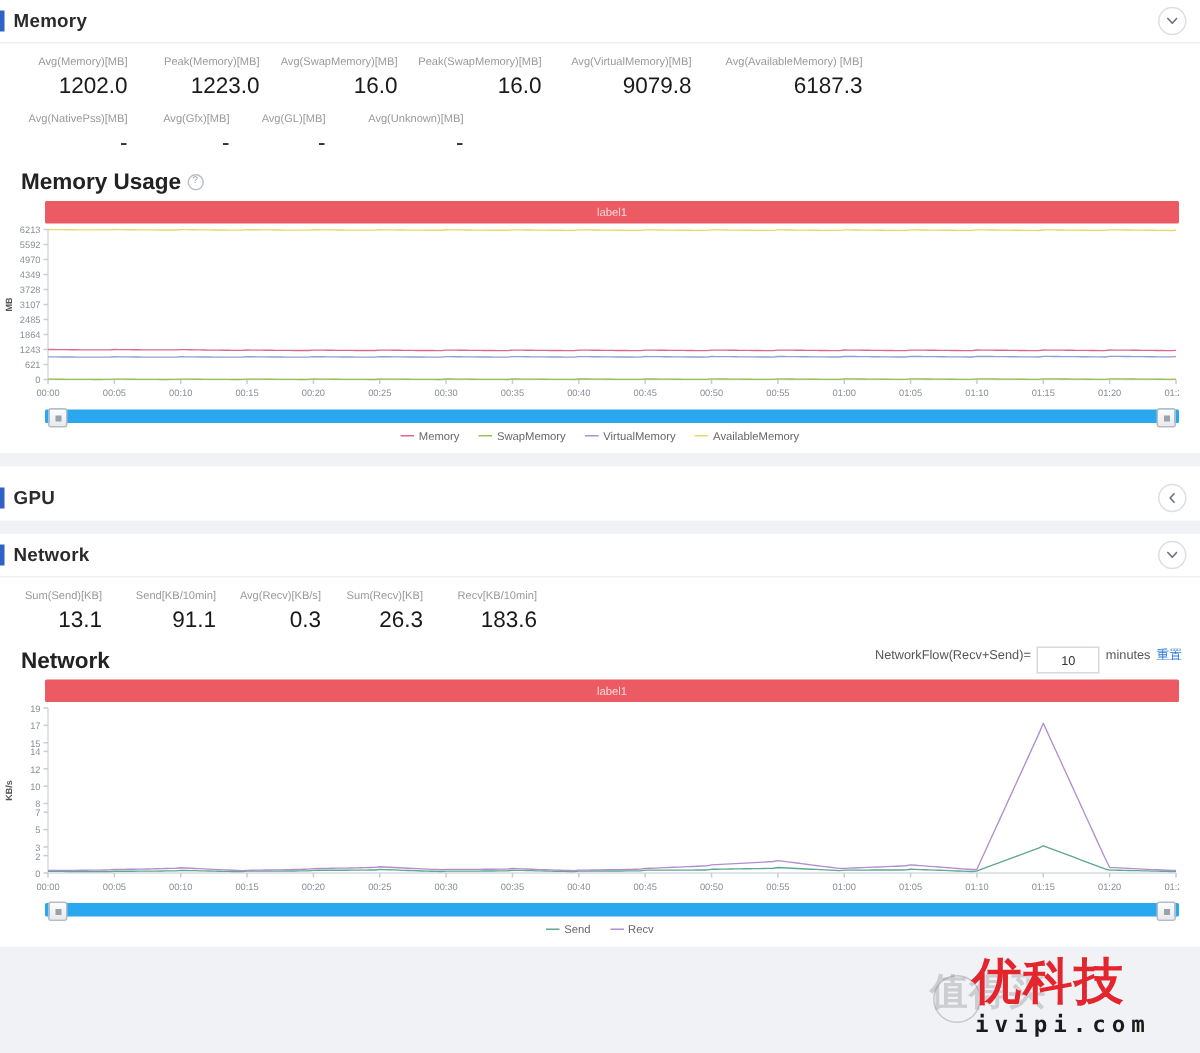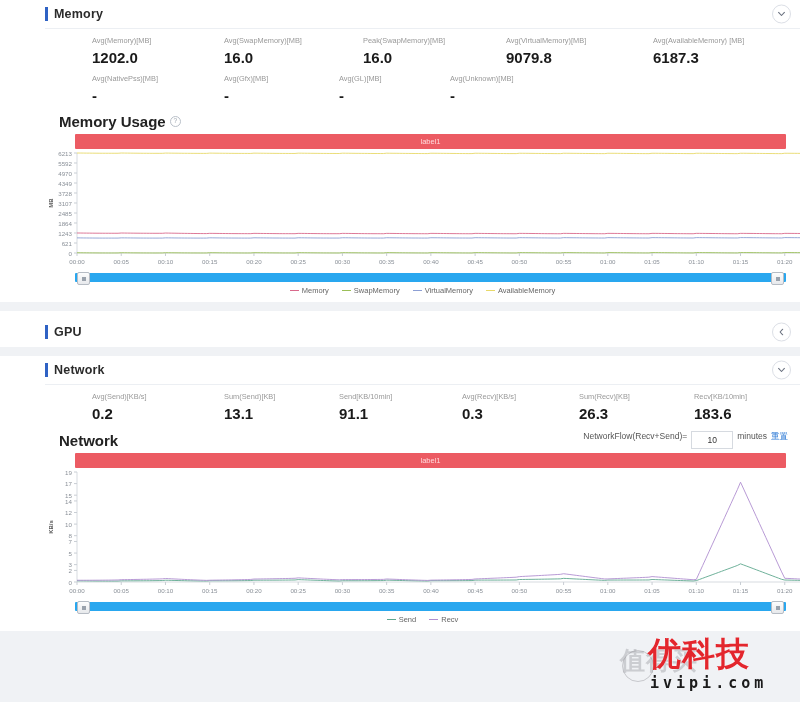--- a/index.html
+++ b/index.html
@@ -4,21 +4,21 @@
 <style>
   html,body{margin:0;padding:0;}
   body{
     width:800px;height:702px;
     background:#f0f2f5;
     font-family:"Liberation Sans","DejaVu Sans",sans-serif;
     color:#333;
     overflow:hidden;
     position:relative;
   }
-  .panel{background:#fff;position:relative;padding-left:45px;}
+  .panel{background:#fff;position:relative;}
   .gap{height:9px;background:#f0f2f5;}
 
   
   .sec-head{
     height:28px;display:flex;align-items:center;
     padding:0 12px 0 0;position:relative;
     border-bottom:1px solid #eceff3;
   }
   .sec-bar{width:3px;height:14px;background:#2f62c4;margin-right:6px;}
   .sec-title{font-size:12.5px;font-weight:bold;color:#2b2b2b;letter-spacing:.2px;}
@@ -26,23 +26,23 @@
     position:absolute;right:9px;top:50%;transform:translateY(-50%);
     width:17px;height:17px;border-radius:50%;
     border:1px solid #dcdfe6;background:#fff;
     display:flex;align-items:center;justify-content:center;
     cursor:pointer;
   }
   .sec-toggle svg{display:block;}
 
   
   .metrics{display:flex;padding:6px 0 4px 0;}
-  .metric{text-align:left;margin-left:47px;}
+  .metric{text-align:right;}
   .m-label{font-size:7.4px;color:#999;white-space:nowrap;line-height:12px;}
-  .m-value{font-size:15px;font-weight:bold;color:#1a1a1a;line-height:22px;}
+  .m-value{font-size:15px;font-weight:normal;color:#1a1a1a;line-height:22px;}
 
   
   .chart-head{
     display:flex;align-items:center;padding:2px 12px 4px 14px;position:relative;
   }
   .chart-title{font-size:15px;font-weight:bold;color:#222;}
   .help-icon{
     display:inline-flex;align-items:center;justify-content:center;
     width:9px;height:9px;border-radius:50%;border:1px solid #b9c0c9;
     font-size:6.5px;color:#9aa2ac;margin-left:4px;line-height:1;
@@ -115,20 +115,24 @@
       <svg width="7" height="5" viewBox="0 0 7 5">
         <path d="M0.6 0.8 L3.5 4 L6.4 0.8" fill="none" stroke="#6b7280" stroke-width="1.1" stroke-linecap="round" stroke-linejoin="round"></path>
       </svg>
     </span>
   </div>
 
   <div class="metrics">
     <div class="metric" style="width:85px">
       <div class="m-label">Avg(Memory)[MB]</div>
       <div class="m-value">1202.0</div>
+    </div>
+    <div class="metric" style="width:88px">
+      <div class="m-label">Peak(Memory)[MB]</div>
+      <div class="m-value">1223.0</div>
     </div>
     <div class="metric" style="width:92px">
       <div class="m-label">Avg(SwapMemory)[MB]</div>
       <div class="m-value">16.0</div>
     </div>
     <div class="metric" style="width:96px">
       <div class="m-label">Peak(SwapMemory)[MB]</div>
       <div class="m-value">16.0</div>
     </div>
     <div class="metric" style="width:100px">
@@ -290,24 +294,20 @@
     <span class="sec-bar"></span>
     <span class="sec-title">Network</span>
     <span class="sec-toggle">
       <svg width="7" height="5" viewBox="0 0 7 5">
         <path d="M0.6 0.8 L3.5 4 L6.4 0.8" fill="none" stroke="#6b7280" stroke-width="1.1" stroke-linecap="round" stroke-linejoin="round"></path>
       </svg>
     </span>
   </div>
 
   <div class="metrics">
-    <div class="metric" style="width:85px">
-      <div class="m-label">Avg(Send)[KB/s]</div>
-      <div class="m-value">0.2</div>
-    </div>
     <div class="metric" style="width:68px">
       <div class="m-label">Sum(Send)[KB]</div>
       <div class="m-value">13.1</div>
     </div>
     <div class="metric" style="width:76px">
       <div class="m-label">Send[KB/10min]</div>
       <div class="m-value">91.1</div>
     </div>
     <div class="metric" style="width:70px">
       <div class="m-label">Avg(Recv)[KB/s]</div>

